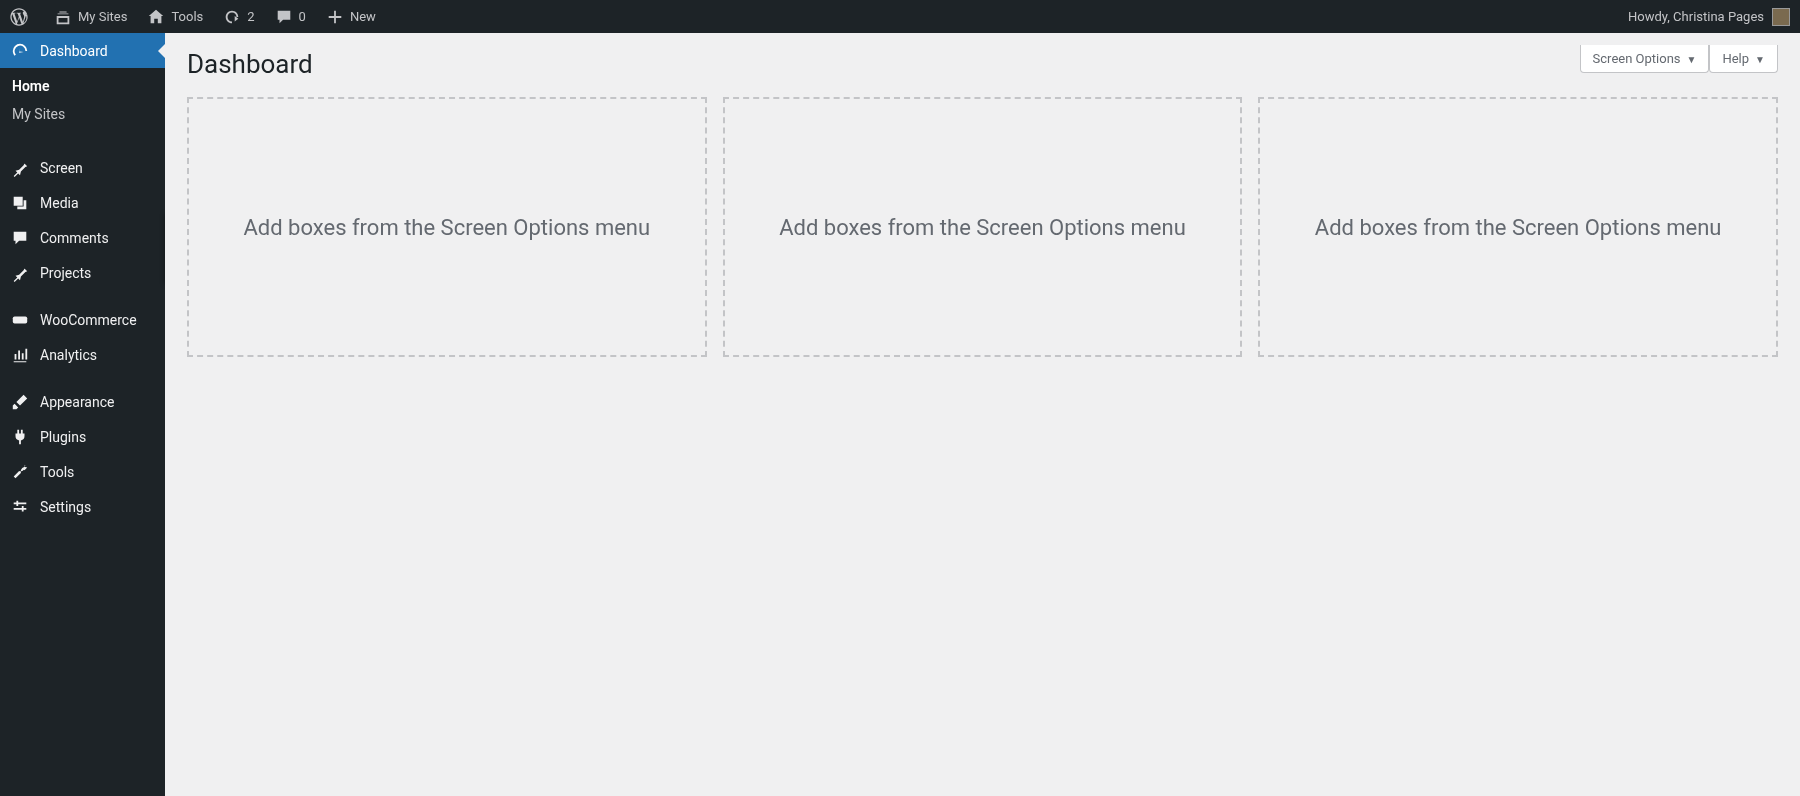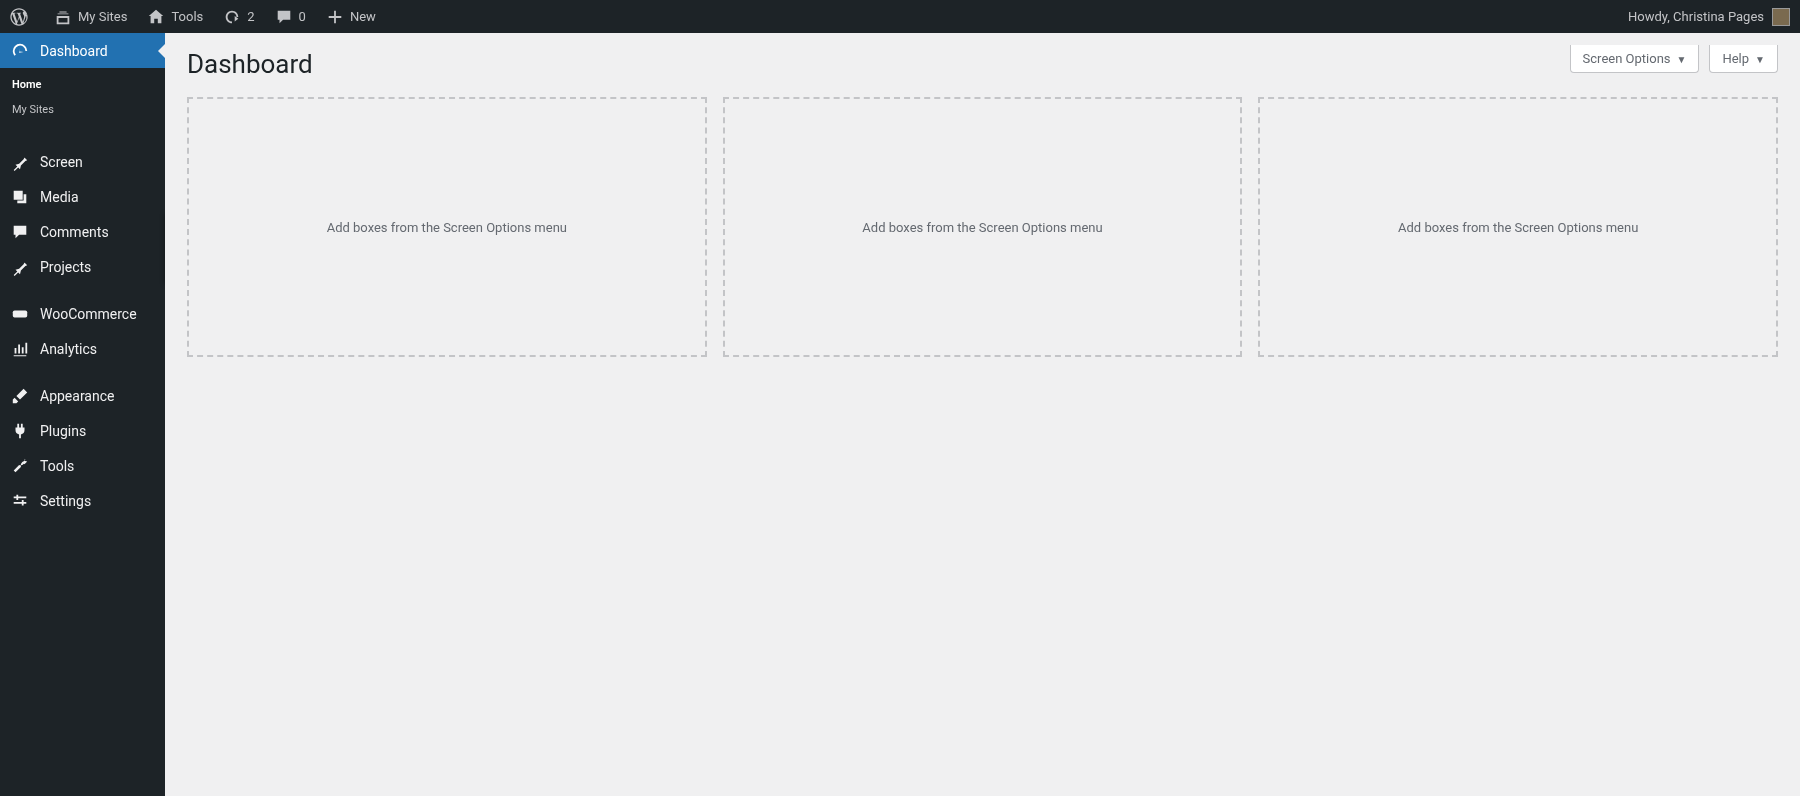--- a/index.html
+++ b/index.html
@@ -56,21 +56,21 @@
   }
   .menu-item.active::after {
     content:""; position:absolute; right:-1px; top:50%; transform:translateY(-50%);
     border: 8px solid transparent; border-right-color: #f0f0f1;
   }
   .menu-item.open { color: #72aee6; }
   .menu-sep { height: 12px; }
   .submenu-block { background:#1d2327; padding: 4px 0 10px 0; }
   .subitem {
     padding: 6px 12px;
-    font-size: 11px;
+    font-size: 14px;
     color: #c3c4c7;
     cursor: pointer;
   }
   .subitem.current { color: #fff; font-weight:600; }
   
   .flyout {
     position: absolute;
     left: 165px; top: 211px;
     width: 170px;
     background: #2c3338;
@@ -103,34 +103,34 @@
     box-shadow:0 1px 3px rgba(0,0,0,.3);
   }
   
   .content {
     position:absolute; left:165px; top:33px; right:0; bottom:0;
     background:#f0f0f1;
     padding: 12px 22px;
   }
   .toprow { display:flex; align-items:flex-start; }
   .page-title { font-size: 26px; font-weight:400; color:#1d2327; margin-top:4px; }
-  .tabbtns { margin-left:auto; display:flex; gap:10px; }
+  .tabbtns { margin-left:auto; display:flex; }
   .tabbtn {
     background:#fff; border:1px solid #c3c4c7; border-top:none;
     padding: 6px 12px;
     font-size:13px; color:#646970; cursor:pointer;
     border-bottom-left-radius:4px; border-bottom-right-radius:4px;
   }
   .tabbtn .tri { margin-left:6px; font-size:10px; }
   .boxes { display:flex; gap:16px; margin-top:18px; }
   .dashed {
     flex:1; height:260px;
     border:2px dashed #c3c4c7;
     display:flex; align-items:center; justify-content:center;
-    color:#646970; font-size:13px;
+    color:#646970; font-size:22px;
   }
   svg { fill: currentColor; }
 </style>
 </head>
 <body>
 
 <div class="adminbar">
   <div class="item">
     <svg width="18" height="18" viewBox="0 0 20 20">
         <path d="M10 .4C4.7.4.4 4.7.4 10S4.7 19.6 10 19.6 19.6 15.3 19.6 10 15.3.4 10 .4zM1.8 10c0-1.2.3-2.3.7-3.3l3.9 10.7C3.7 16 1.8 13.2 1.8 10zm8.2 8.2c-.8 0-1.6-.1-2.3-.3l2.5-7.1 2.5 6.9c0 .1.1.1.1.1-.9.3-1.8.4-2.8.4zm1.1-12c.5 0 .9-.1.9-.1.5 0 .4-.7 0-.7 0 0-1.3.1-2.2.1-.8 0-2.1-.1-2.1-.1-.5 0-.5.7-.1.7 0 0 .4.1.9.1l1.3 3.5-1.8 5.4L4.9 6.2c.5 0 .9-.1.9-.1.5 0 .4-.7 0-.7 0 0-1.3.1-2.2.1h-.5C4.5 3.3 7.1 1.8 10 1.8c2.2 0 4.2.8 5.7 2.2h-.1c-.8 0-1.4.7-1.4 1.5 0 .7.4 1.3.8 2 .3.5.7 1.3.7 2.3 0 .7-.3 1.5-.6 2.7l-.8 2.8-3.2-9.1zm6.3 1.6c.5 1 .8 2 .8 3.2 0 2.5-1.3 4.6-3.3 5.8l2.5-7.3c.5-1.2.6-2.1.6-2.9 0-.3 0-.6-.1-.8.2.6.3 1.3.3 2z"></path>

